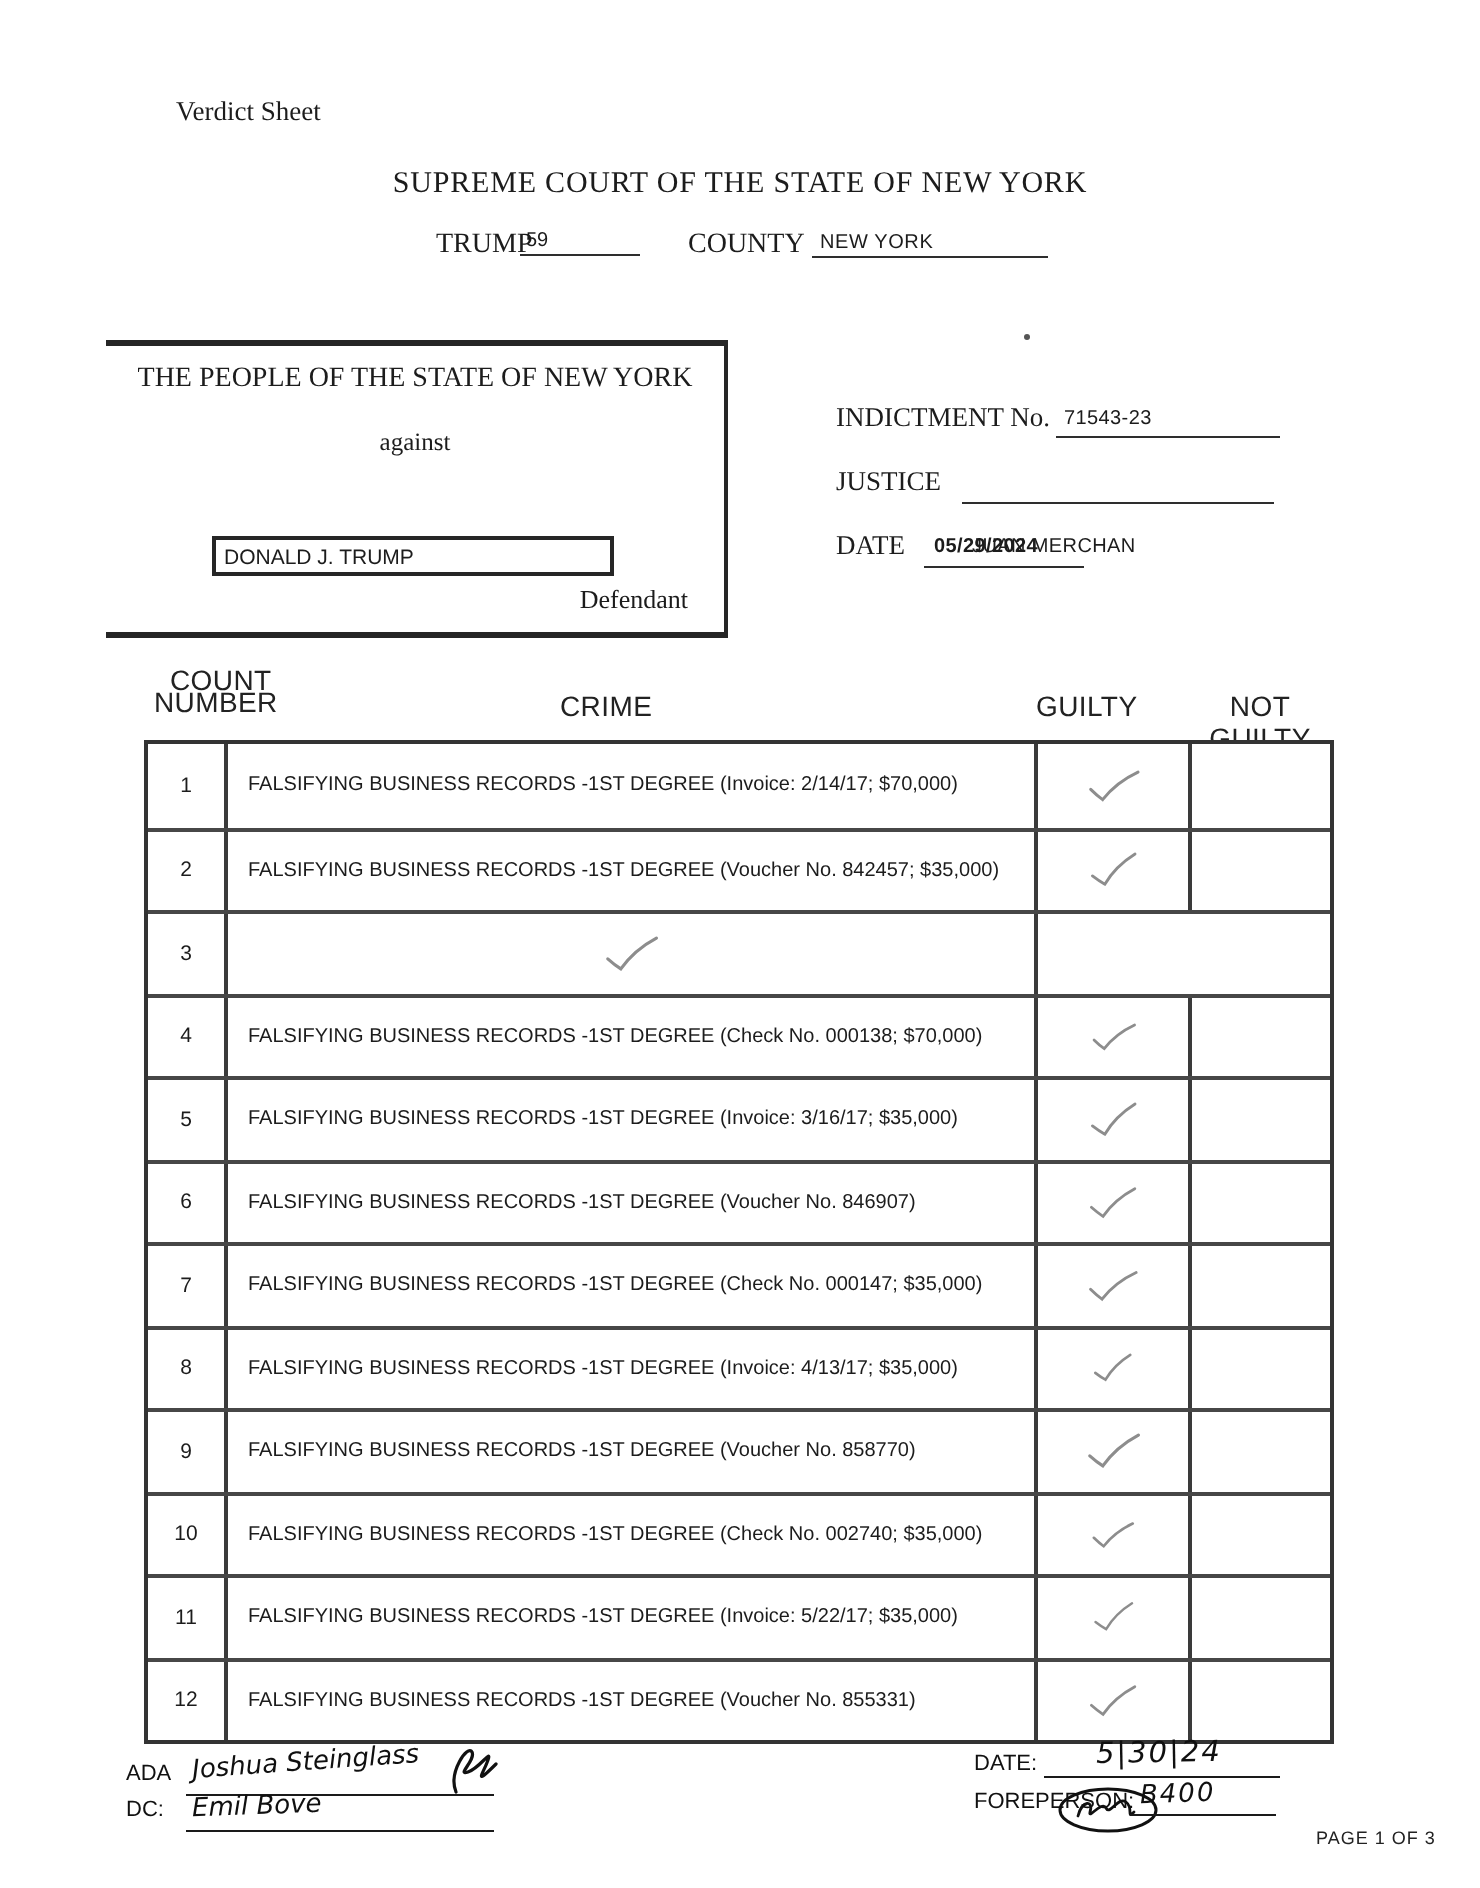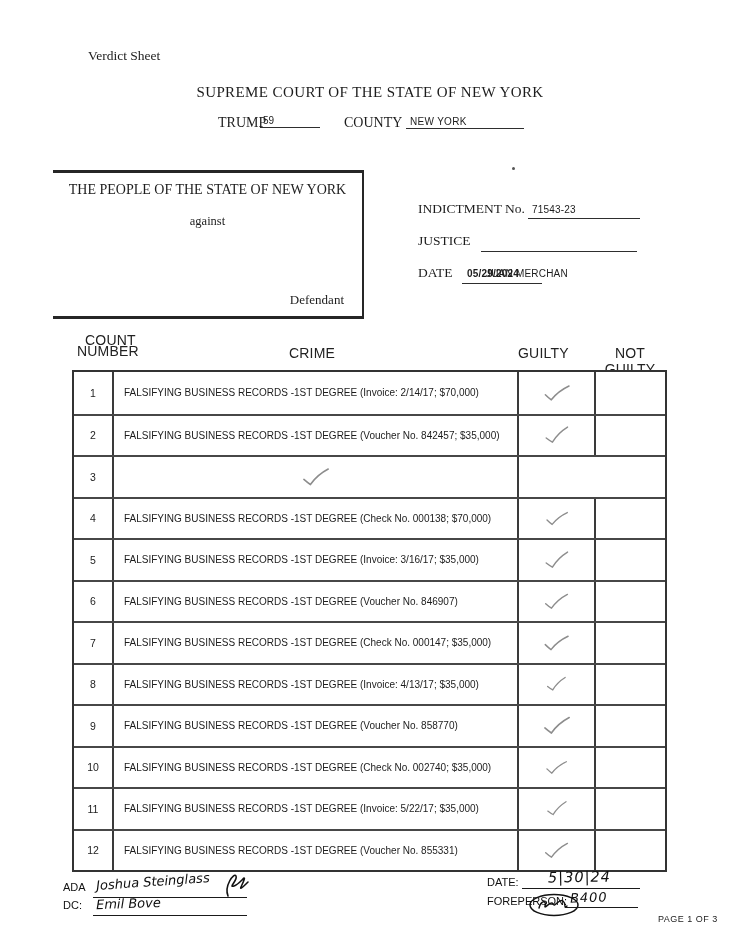--- a/index.html
+++ b/index.html
@@ -64,40 +64,41 @@
   <div class="abs doc-label">Verdict Sheet</div>
   <div class="abs court-title">SUPREME COURT OF THE STATE OF NEW YORK</div>
   <div class="abs part-label">TRUMP</div>
   <div class="abs part-value sans">59</div>
   <div class="abs county-label">COUNTY</div>
   <div class="abs county-value sans">NEW YORK</div>
 
   <div class="abs caption-box">
     <div class="abs plaintiff">THE PEOPLE OF THE STATE OF NEW YORK</div>
     <div class="abs against">against</div>
+    <div class="abs defendant-box sans">DONALD J. TRUMP</div>
     <div class="abs defendant-label">Defendant</div>
   </div>
 
   <div class="abs stray-dot"></div>
 
   <div class="abs ci-label" style="left:418px;top:201px;">INDICTMENT No.</div>
   <div class="abs ci-value sans" style="left:532px;top:204px;">71543-23</div>
   <div class="abs ci-line" style="left:528px;top:218px;width:112px;"></div>
 
   <div class="abs ci-label" style="left:418px;top:233px;">JUSTICE</div>
   <div class="abs ci-value sans" style="left:486px;top:252px;margin-top:16px;">JUAN MERCHAN</div>
   <div class="abs ci-line" style="left:481px;top:251px;width:156px;"></div>
 
   <div class="abs ci-label" style="left:418px;top:265px;">DATE</div>
   <div class="abs ci-value sans" style="left:467px;top:268px;font-weight:bold;">05/29/2024</div>
   <div class="abs ci-line" style="left:462px;top:283px;width:80px;"></div>
 
   <div class="abs th sans" style="left:85px;top:332px;">COUNT</div>
   <div class="abs th sans" style="left:77px;top:343px;">NUMBER</div>
-  <div class="abs th sans" style="left:280px;top:345px;width:64px;text-align:center;">CRIME</div>
+  <div class="abs th sans" style="left:280px;top:345px;width:64px;text-align:left;">CRIME</div>
   <div class="abs th sans" style="left:518px;top:345px;width:48px;text-align:center;">GUILTY</div>
   <div class="abs th sans" style="left:598px;top:345px;width:64px;text-align:center;">NOT GUILTY</div>
 
   <div class="abs vtable">
 
     <div class="vrow">
       <div class="cell num">1</div>
       <div class="cell crime">FALSIFYING BUSINESS RECORDS -1ST DEGREE (Invoice: 2/14/17; $70,000)</div>
       <div class="cell guilty">
           <svg class="checkmark" width="28" height="20" viewBox="0 0 28 20">

